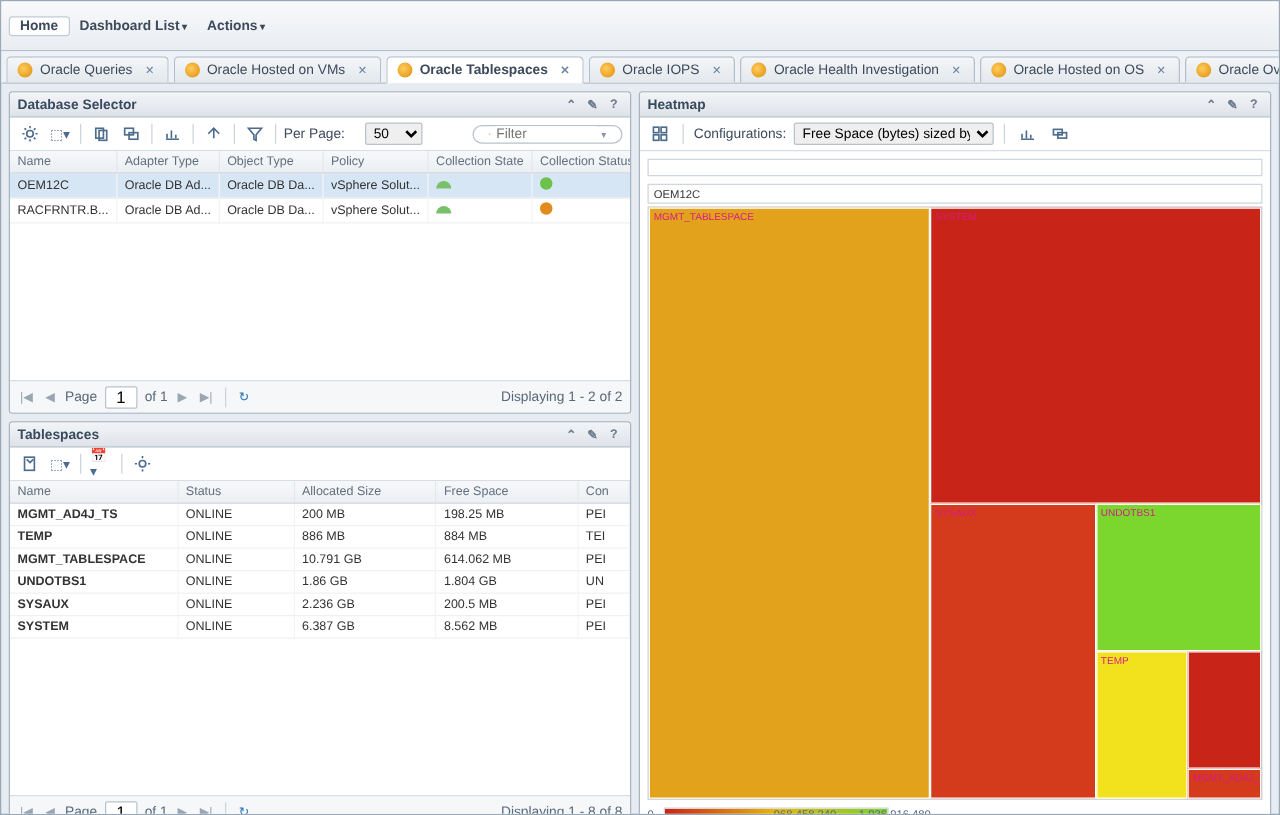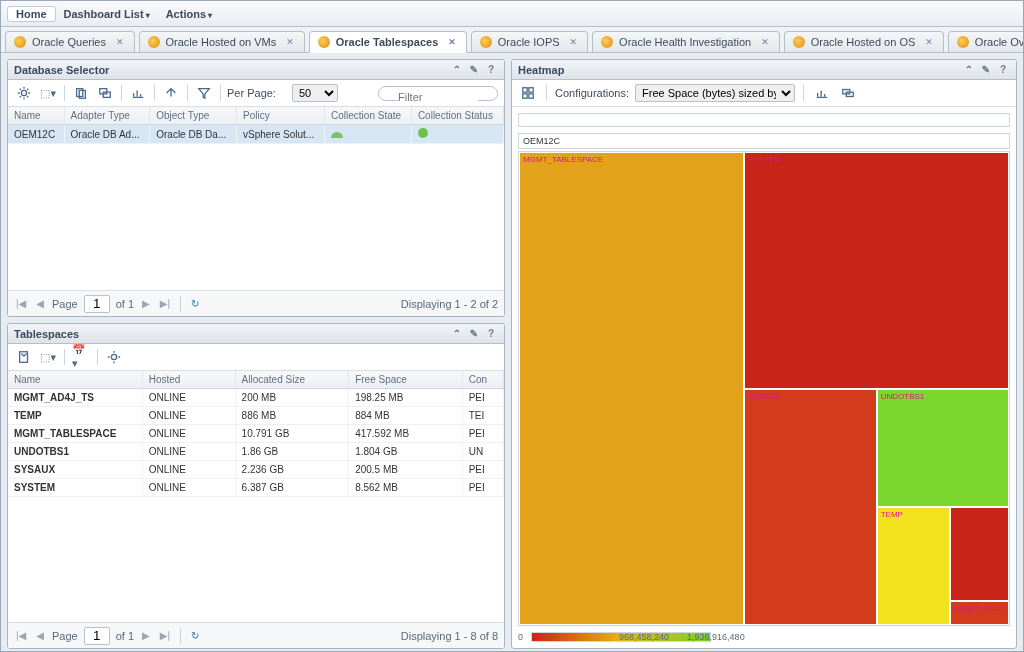--- a/index.html
+++ b/index.html
@@ -11,21 +11,21 @@
     width: 1024px;
     height: 652px;
     overflow: hidden;
     border: 1px solid #9aa7b5;
   }
 
   
   .menubar {
     background: linear-gradient(#f8f9fb, #e9edf2);
     border-bottom: 1px solid #b5bfc9;
-    height: 26px;
+    height: 40px;
     display: flex;
     align-items: center;
     padding: 0 6px;
   }
   .menubar .item { padding: 0 8px; cursor: pointer; font-size: 11px; font-weight: bold; }
   .menubar .item.home { font-weight: bold; background: #fff; border: 1px solid #c3ccd5; border-radius: 3px; padding: 1px 8px; }
   .menubar .caret { font-size: 8px; margin-left: 2px; }
 
   
   .tabstrip {
@@ -140,21 +140,20 @@
   select.pp { width: 46px; }
   .filter-box {
     display:flex; align-items:center;
     border: 1px solid #b8c2cc;
     border-radius: 10px;
     height: 15px;
     padding: 0 12px;
     width: 120px;
     gap: 4px;
     color: #8b97a4;
-    flex-direction: column;
   }
   .filter-box input {
     border: none; outline: none;
     width: 80px;
     font-size: 11px;
     color: #333;
   }
   .filter-box .dd { font-size: 8px; color: #8b97a4;}
 
   
@@ -408,20 +407,28 @@
             </thead>
           <tbody id="db-rows">
               <tr class="selected">
                 <td>OEM12C</td>
                 <td>Oracle DB Ad...</td>
                 <td>Oracle DB Da...</td>
                 <td>vSphere Solut...</td>
                 <td><span class="state-arc"></span></td>
                 <td><span class="status-dot status-green"></span></td>
               </tr>
+              <tr>
+                <td>RACFRNTR.B...</td>
+                <td>Oracle DB Ad...</td>
+                <td>Oracle DB Da...</td>
+                <td>vSphere Solut...</td>
+                <td><span class="state-arc"></span></td>
+                <td><span class="status-dot status-orange"></span></td>
+              </tr>
             </tbody>
         </table>
       </div>
       <div class="pager">
         <span class="nav-ico">|◀</span>
         <span class="nav-ico">◀</span>
         <span>Page</span>
         <input value="1" style="">
         <span>of 1</span>
         <span class="nav-ico">▶</span>
@@ -457,21 +464,21 @@
               <circle cx="8" cy="8" r="3"></circle>
               <path d="M8 1v2M8 13v2M1 8h2M13 8h2"></path>
             </svg>
           </span>
       </div>
       <div class="grid">
         <table class="grid-tbl">
           <thead>
               <tr>
             <th style="width:130px">Name</th>
-            <th style="width:90px">Hosted</th>
+            <th style="width:90px">Status</th>
             <th style="width:110px">Allocated Size</th>
             <th style="width:110px">Free Space</th>
             <th style="width:40px">Con</th>
           </tr>
             </thead>
           <tbody id="ts-rows">
               <tr>
                 <td class="link-cell">MGMT_AD4J_TS</td>
                 <td>ONLINE</td>
                 <td>200 MB</td>
@@ -482,21 +489,21 @@
                 <td class="link-cell">TEMP</td>
                 <td>ONLINE</td>
                 <td>886 MB</td>
                 <td>884 MB</td>
                 <td>TEI</td>
               </tr>
               <tr>
                 <td class="link-cell">MGMT_TABLESPACE</td>
                 <td>ONLINE</td>
                 <td>10.791 GB</td>
-                <td>417.592 MB</td>
+                <td>614.062 MB</td>
                 <td>PEI</td>
               </tr>
               <tr>
                 <td class="link-cell">UNDOTBS1</td>
                 <td>ONLINE</td>
                 <td>1.86 GB</td>
                 <td>1.804 GB</td>
                 <td>UN</td>
               </tr>
               <tr>

